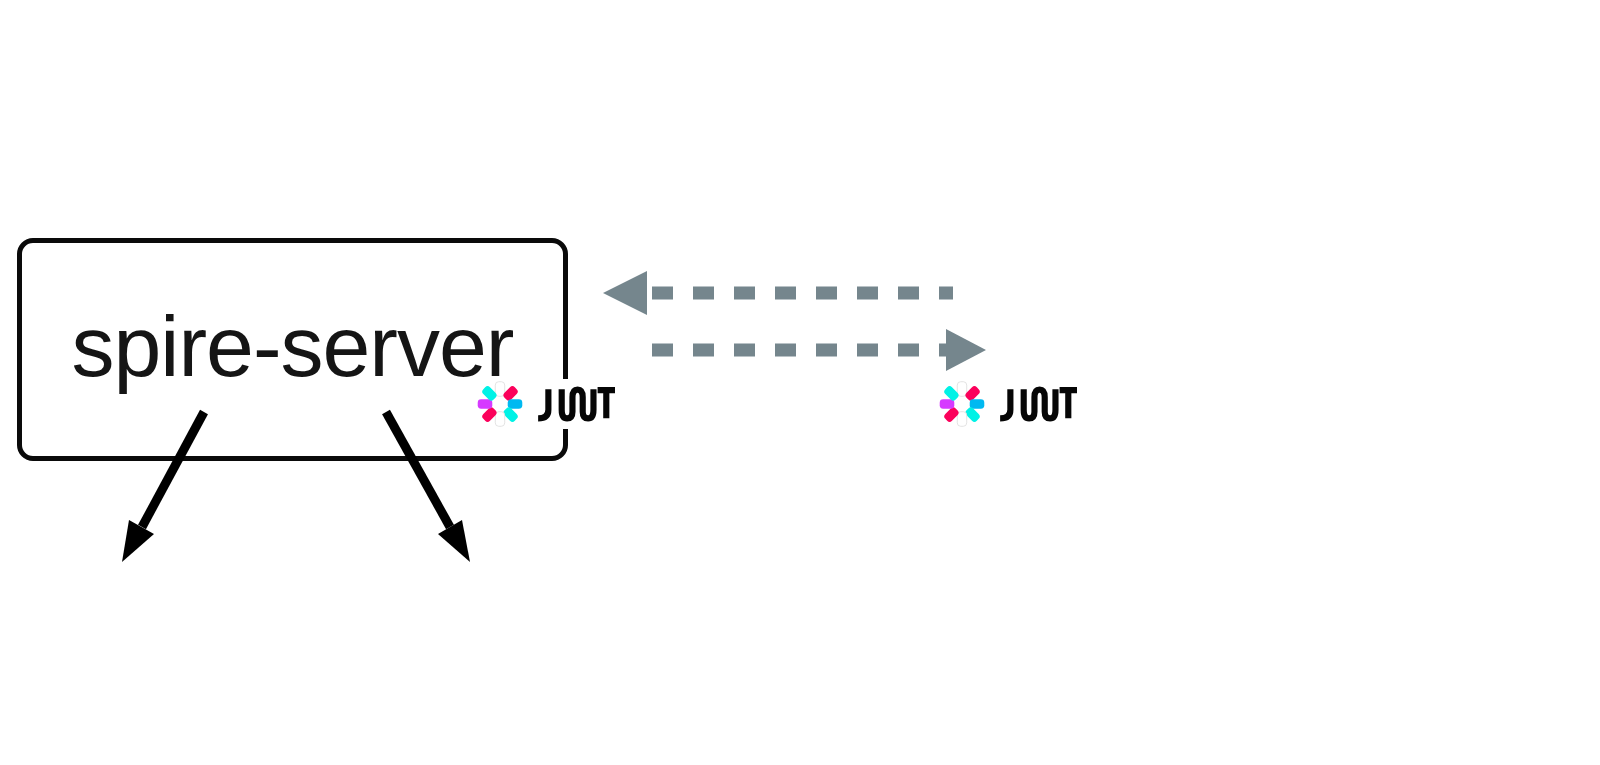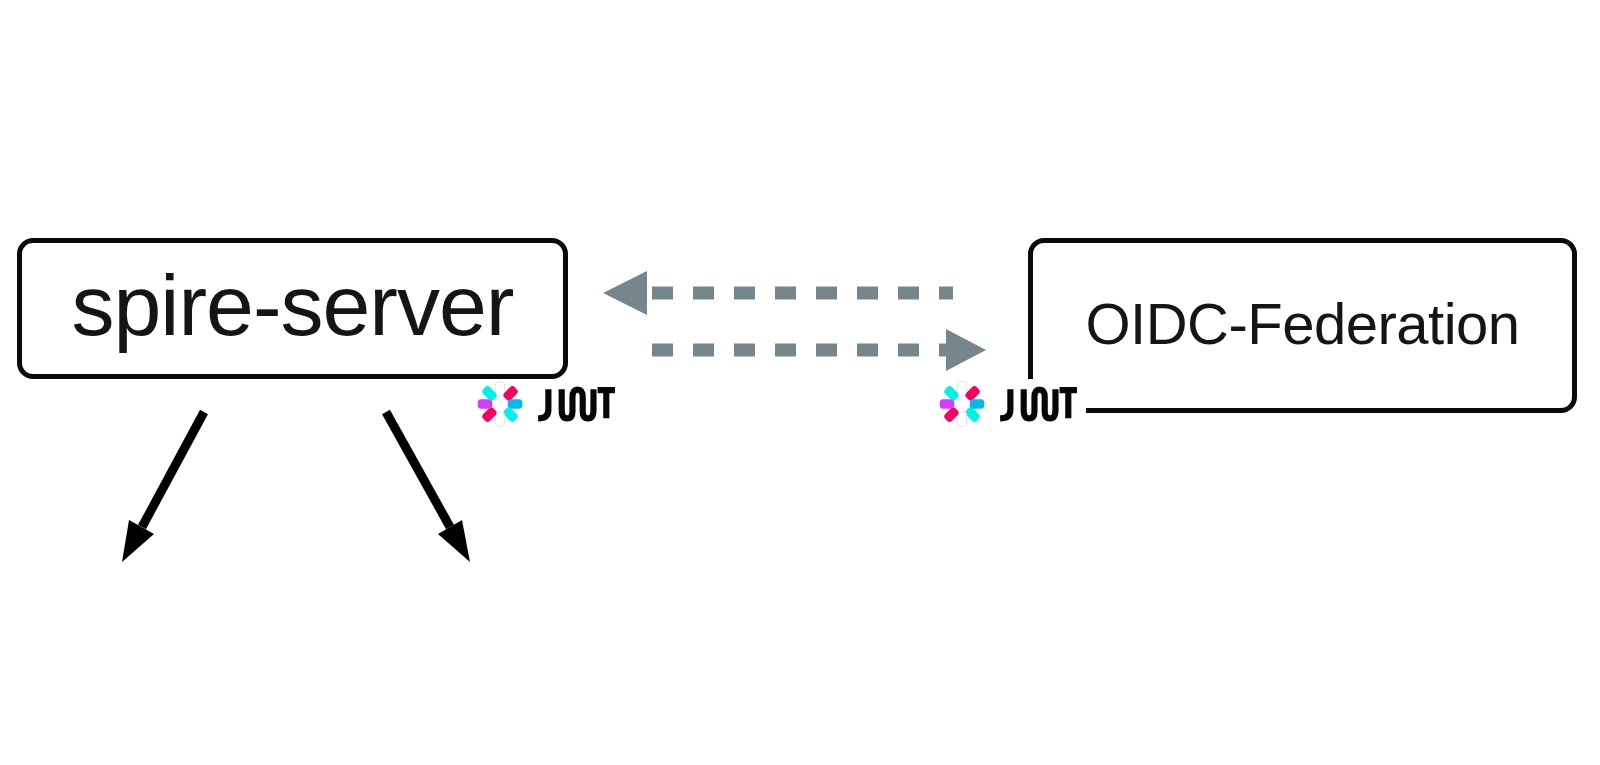--- a/index.html
+++ b/index.html
@@ -5,21 +5,21 @@
   html,body{margin:0;padding:0;background:#ffffff;}
   .canvas{
     position:relative;width:1600px;height:765px;background:#ffffff;
     overflow:hidden;font-family:"Liberation Sans",sans-serif;
   }
   .box{
     position:absolute;box-sizing:border-box;
     border:5px solid #0a0a0a;border-radius:16px;background:#ffffff;
     display:flex;align-items:center;justify-content:center;z-index:1;
   }
-  .box-left{left:17px;top:238px;width:551px;height:141px;}
+  .box-left{left:17px;top:238px;width:551px;height:223px;}
   .box-right{left:1028px;top:238px;width:549px;height:175px;}
   .box-label{color:#151515;white-space:nowrap;}
   .label-left{font-size:86px;letter-spacing:-1px;padding-bottom:6px;}
   .label-right{font-size:58px;letter-spacing:-0.5px;padding-bottom:4px;}
   .arrows-layer{position:absolute;left:0;top:0;z-index:2;pointer-events:none;}
   .dash{stroke:#75868d;stroke-width:13;}
   .grayfill{fill:#75868d;}
   .blackline{stroke:#000000;stroke-width:9;}
   .jwt-logo{
     position:absolute;width:150px;height:50px;background:#ffffff;z-index:3;
@@ -37,23 +37,20 @@
 </style>
 </head>
 <body>
 
 <div class="canvas">
 
   <div class="box box-left">
     <span class="box-label label-left">spire-server</span>
   </div>
 
-  <div class="box box-right">
-    <span class="box-label label-right">OIDC-Federation</span>
-  </div>
 
   <svg class="arrows-layer" width="1600" height="765" viewBox="0 0 1600 765">
     <g>
       <line class="dash" x1="652" y1="293" x2="953" y2="293" stroke-dasharray="21 20"></line>
       <polygon class="grayfill" points="603,293 647,271 647,315"></polygon>
     </g>
     <g>
       <line class="dash" x1="652" y1="350" x2="946" y2="350" stroke-dasharray="21 20"></line>
       <polygon class="grayfill" points="986,350 946,329 946,371"></polygon>
     </g>

